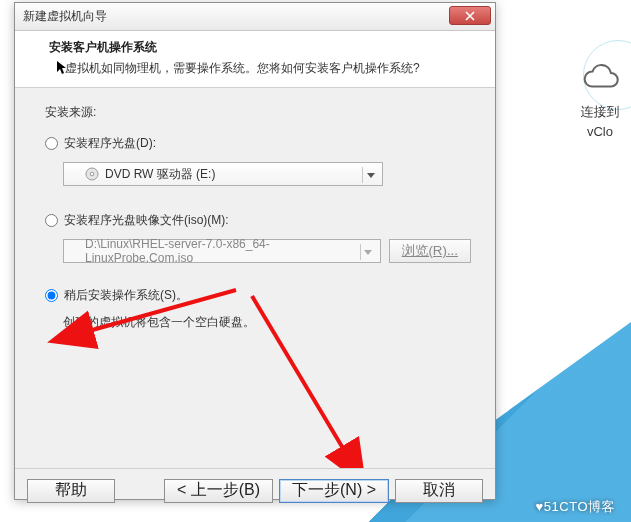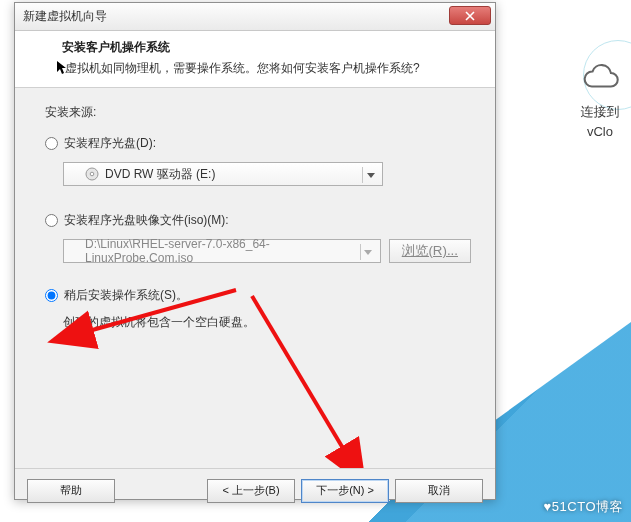--- a/index.html
+++ b/index.html
@@ -4,48 +4,48 @@
   <style>
     * { box-sizing: border-box; margin: 0; padding: 0; }
     html, body { width: 631px; height: 522px; font-family: "Microsoft YaHei", "SimSun", Tahoma, sans-serif; font-size: 12px; background: #fff; overflow: hidden; }
     .stage { position: relative; width: 631px; height: 522px; }
     .bg-circle { position: absolute; top: 40px; right: -22px; width: 70px; height: 70px; border: 1.5px solid #bfe6ef; border-radius: 50%; }
     .side-panel { position: absolute; top: 46px; right: -4px; width: 70px; height: 220px; font-size: 13px; color: #3b3b3b; }
     .cloud-icon { width: 44px; height: 30px; margin: 16px auto 10px; }
     .cloud-icon svg { width: 100%; height: 100%; }
     .side-text { text-align: center; line-height: 20px; }
     .triangle { position: absolute; right: 0; bottom: -60px; width: 360px; height: 260px; background: linear-gradient(135deg, rgba(23,132,200,0) 0%, rgba(23,132,200,0) 48%, #2b9bd6 48%, #2b9bd6 54%, #3fa9e0 54%); clip-path: polygon(100% 0, 100% 100%, 0 100%); opacity: .9; }
-    .watermark { position: absolute; right: 8px; bottom: 6px; color: #fff; font-size: 13px; background: rgba(0,0,0,0); text-shadow: 0 0 4px rgba(0,0,0,.6); letter-spacing: .5px; }
+    .watermark { position: absolute; right: 16px; bottom: 6px; color: #fff; font-size: 13px; background: rgba(0,0,0,0); text-shadow: 0 0 4px rgba(0,0,0,.6); letter-spacing: .5px; }
     .dialog { position: absolute; top: 2px; left: 14px; width: 482px; height: 498px; border: 1px solid #8f8f8f; background: #f0f0f0; box-shadow: 0 2px 10px rgba(0,0,0,.25); }
     .titlebar { height: 28px; background: linear-gradient(#fdfdfd, #eaeaea); border-bottom: 1px solid #c8c8c8; display: flex; align-items: center; padding: 0 4px 0 8px; position: relative; }
     .titlebar .title { color: #333; font-size: 12px; }
     .titlebar .close { position: absolute; right: 4px; top: 3px; width: 42px; height: 19px; background: linear-gradient(#e67d79, #c84742); border: 1px solid #9f3c38; border-radius: 3px; display: flex; align-items: center; justify-content: center; }
     .titlebar .close svg { width: 10px; height: 10px; }
     .header { background: #fff; border-bottom: 1px solid #d0d0d0; padding: 8px 16px 10px 16px; }
-    .header .h1 { font-weight: bold; font-size: 12px; color: #222; margin-left: 31px; }
+    .header .h1 { font-weight: bold; font-size: 12px; color: #222; margin-left: 18px; }
     .header .sub { color: #333; margin-left: 34px; margin-top: 4px; position: relative; }
     .header .sub .cursor { position: absolute; left: -8px; top: 1px; }
     .header .sub .cursor svg { width: 10px; height: 14px; }
     .content { padding: 16px 24px 10px 30px; color: #333; height: 380px; position: relative; overflow: hidden; }
     .label { margin-bottom: 14px; }
     .opt { display: flex; align-items: center; margin: 10px 0; }
     .opt input[type="radio"] { margin-right: 6px; }
     .dropdown { margin: 6px 0 26px 18px; width: 320px; height: 24px; border: 1px solid #b0b0b0; background: linear-gradient(#fff, #f3f3f3); display: flex; align-items: center; padding: 0 21px; position: relative; }
     .dropdown.disabled { color: #888; background: #f8f8f8; }
     .dropdown .disc { width: 14px; height: 14px; margin-right: 6px; }
     .dropdown .arrow { position: absolute; right: 4px; top: 4px; width: 16px; height: 16px; border-left: 1px solid #c7c7c7; display: flex; align-items: center; justify-content: center; }
     .dropdown .arrow svg { width: 8px; height: 8px; }
     .iso-box { margin: 6px 0 24px 18px; display: flex; align-items: center; gap: 8px; }
     .iso-box .dropdown { margin: 0; flex: 1; width: 340px; }
     .browse-btn { height: 24px; padding: 0 12px; border: 1px solid #b0b0b0; background: linear-gradient(#fcfcfc,#ececec); color: #888; cursor: default; text-decoration: underline; }
     .hint { margin-left: 18px; margin-top: 8px; color: #333; }
     .arrows-overlay { position: absolute; left: 0; top: 0; width: 100%; height: 100%; pointer-events: none; }
     .footer { height: 44px; border-top: 1px solid #d0d0d0; display: flex; align-items: center; padding: 0 12px; gap: 6px; }
     .footer .spacer { flex: 1; }
-    .btn { height: 24px; min-width: 88px; padding: 0 12px; border: 1px solid #8f8f8f; background: linear-gradient(#fdfdfd,#e7e7e7); font-size: 11px; color: #222; cursor: pointer; }
+    .btn { height: 24px; min-width: 88px; padding: 0 12px; border: 1px solid #8f8f8f; background: linear-gradient(#fdfdfd,#e7e7e7); font-size: 16px; color: #222; cursor: pointer; }
     .btn.primary { border-color: #4f86c9; box-shadow: inset 0 0 0 1px #bdd7f3; }
   </style>
 </head>
 <body>
 <div class="stage">
 
   <div class="bg-circle"></div>
   <div class="side-panel">
     <div class="cloud-icon">
       <svg viewBox="0 0 64 44">

